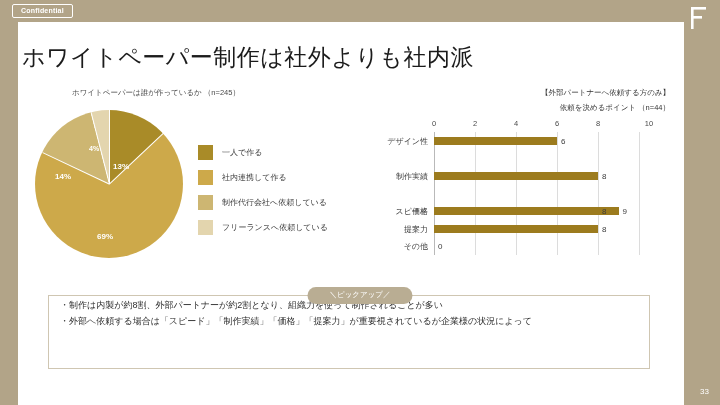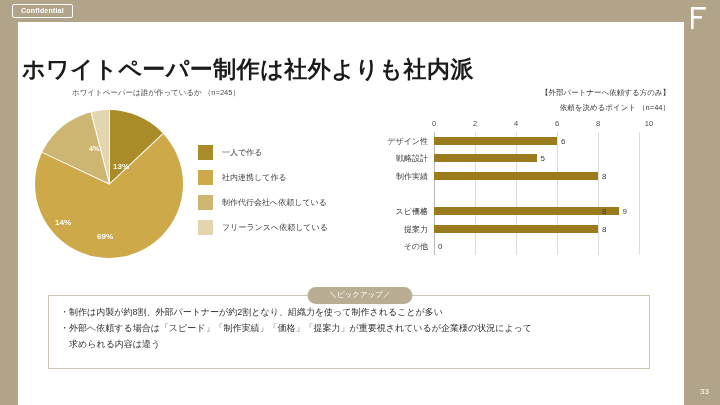--- a/index.html
+++ b/index.html
@@ -68,23 +68,23 @@
     bottom: 9px;
     color: #ffffff;
     font-size: 8px;
     line-height: 1;
   }
 
   
   .slide-title {
     position: absolute;
     left: 22px;
-    top: 54px;
+    top: 42px;
     font-size: 23px;
-    font-weight: bold;
+    font-weight: normal;
     color: #1b1b1b;
     letter-spacing: .5px;
     white-space: nowrap;
   }
 
   
   .pie-panel {
     position: absolute;
     left: 30px;
     top: 88px;
@@ -125,21 +125,21 @@
     transform-origin: 50% 100%;
   }
   .pie-label {
     position: absolute;
     font-size: 8px;
     color: #ffffff;
     white-space: nowrap;
   }
   .pl-13 { left: 78px; top: 52px; }
   .pl-69 { left: 62px; top: 122px; }
-  .pl-14 { left: 20px; top: 62px; margin-top: 46px; }
+  .pl-14 { left: 20px; top: 62px; }
   .pl-4  { left: 54px; top: 35px; font-size: 7px; }
 
   .pie-legend {
     position: absolute;
     left: 168px;
     top: 52px;
   }
   .legend-row {
     display: flex;
     align-items: center;
@@ -257,21 +257,21 @@
     color: #ffffff;
     font-size: 7.5px;
     padding: 3px 22px 4px 22px;
     border-radius: 10px;
     white-space: nowrap;
     z-index: 3;
   }
   .pickup-body {
     position: absolute;
     left: 60px;
-    top: 305px;
+    top: 298px;
     width: 580px;
     font-size: 9px;
     color: #2f2f2f;
     line-height: 1.75;
   }
   .pickup-line { white-space: nowrap; }
   .pickup-cont { white-space: nowrap; padding-left: 9px; }
 </style>
 </head>
 <body>
@@ -346,25 +346,20 @@
         <div class="gridline" style="left: 123px;"></div>
         <div class="axis-tick" style="left: 164px;">8</div>
         <div class="gridline" style="left: 164px;"></div>
         <div class="axis-tick" style="left: 215px;">10</div>
         <div class="gridline" style="left: 205px;"></div>
         <div class="bar-row" style="top: 0px; height: 17.5714px;">
           <div class="bar-cat">デザイン性</div>
           <div class="bar-fill" style="width: 123px; background: rgb(156, 123, 30);"></div>
           <div class="bar-val" style="left: 123px;">6</div>
         </div>
-        <div class="bar-row" style="top: 17.5714px; height: 17.5714px;">
-          <div class="bar-cat">戦略設計</div>
-          <div class="bar-fill" style="width: 102.5px; background: rgb(156, 123, 30);"></div>
-          <div class="bar-val" style="left: 102.5px;">5</div>
-        </div>
         <div class="bar-row" style="top: 35.1429px; height: 17.5714px;">
           <div class="bar-cat">制作実績</div>
           <div class="bar-fill" style="width: 164px; background: rgb(156, 123, 30);"></div>
           <div class="bar-val" style="left: 164px;">8</div>
         </div>
         <div class="bar-row" style="top: 70px; height: 17.5714px;">
           <div class="bar-cat">スピード</div>
           <div class="bar-fill" style="width: 184.5px; background: rgb(156, 123, 30);"></div>
           <div class="bar-val" style="left: 184.5px;">9</div>
         </div>
@@ -383,16 +378,15 @@
           <div class="bar-val" style="left: 0px;">0</div>
         </div>
       </div>
   </div>
 
   <div class="pickup"></div>
   <div class="pickup-tab">＼ピックアップ／</div>
   <div class="pickup-body">
     <div class="pickup-line">・制作は内製が約8割、外部パートナーが約2割となり、組織力を使って制作されることが多い</div>
     <div class="pickup-line">・外部へ依頼する場合は「スピード」「制作実績」「価格」「提案力」が重要視されているが企業様の状況によって</div>
-    <div class="pickup-cont">求められる内容は違う</div>
   </div>
 
 </div>
 
 </body></html>

